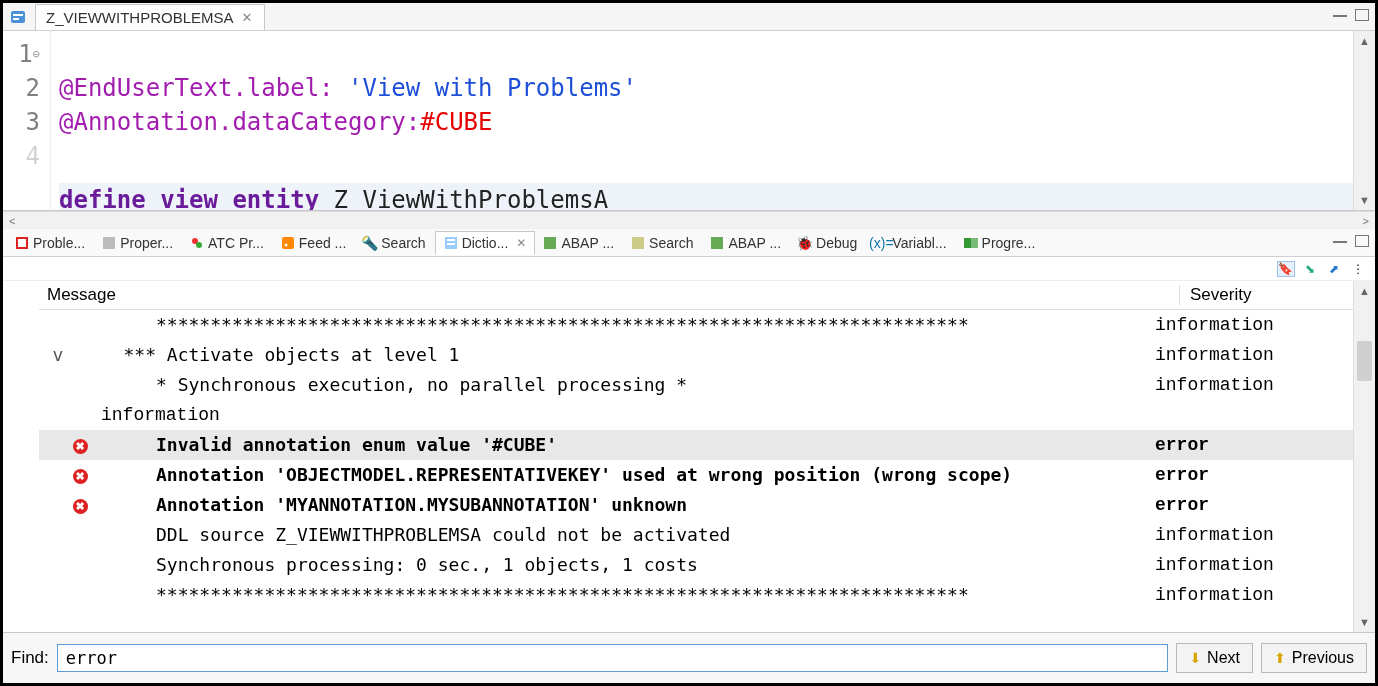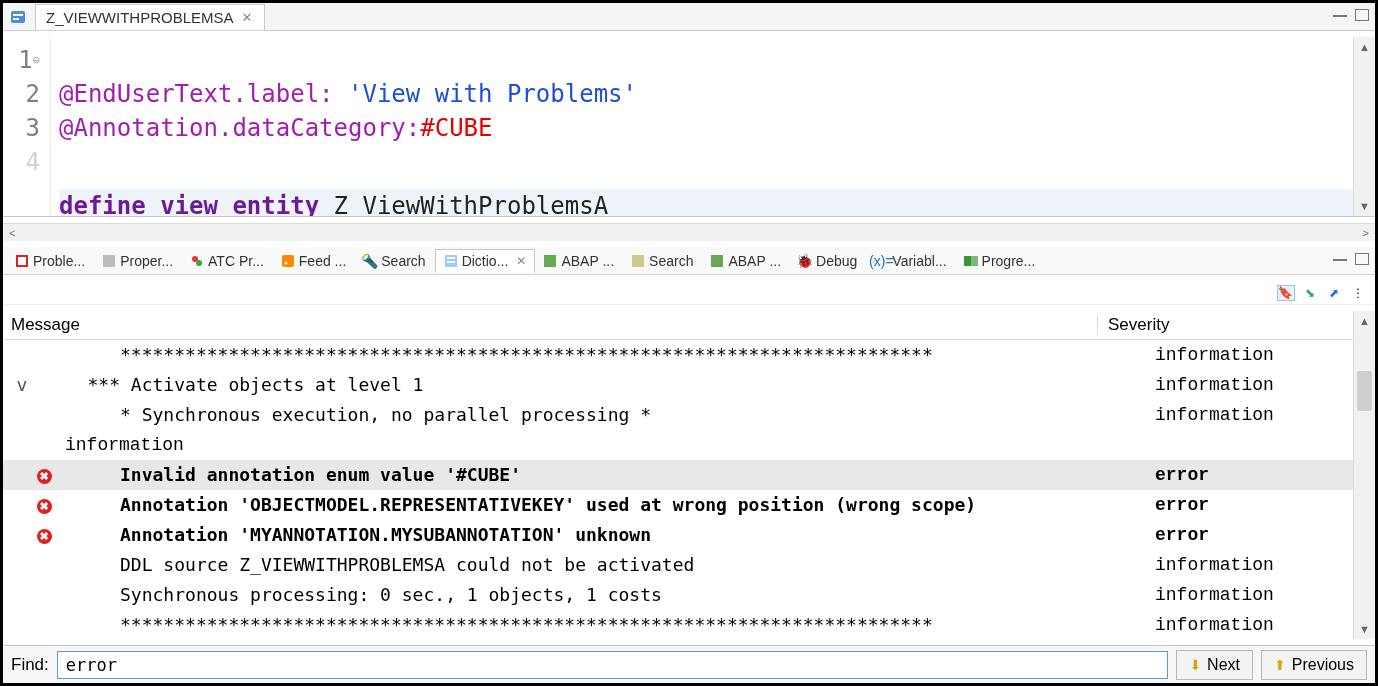--- a/index.html
+++ b/index.html
@@ -7,21 +7,21 @@
     margin: 0;
     font-family: "Segoe UI", Tahoma, sans-serif;
     font-size: 14px;
     background: #fff;
     color: #000;
     border: 3px solid #000;
     width: 1378px;
     height: 686px;
     overflow: hidden;
   }
-  .container { display:flex; flex-direction:column; height:100%;gap:6px; }
+  .container { display:flex; flex-direction:column; height:100%; }
   
   .editor-tabbar {
     display:flex; align-items:center; background:#f5f5f5; border-bottom:1px solid #d0d0d0;
     height:28px; padding-left:6px; position:relative;
   }
   .editor-icon { width:18px; height:18px; margin-right:8px; display:flex; align-items:center; justify-content:center;}
   .editor-tab {
     display:flex; align-items:center; padding:4px 12px 4px 10px; background:#fff;
     border:1px solid #c8c8c8; border-bottom:none; font-size:15px; color:#333;
   }
@@ -69,26 +69,26 @@
   }
   .ptab.active { background:#fff; border:1px solid #c8c8c8; border-bottom:1px solid #fff;}
   .ptab .ico { width:14px; height:14px; display:inline-flex; align-items:center; justify-content:center;}
   .ptab .x   { color:#888; margin-left:4px; font-size:12px;}
   .panel-toolbar {
     height:24px; display:flex; justify-content:flex-end; align-items:center;
     gap:6px; padding-right:8px; border-bottom:1px solid #eee; background:#fff;
   }
   .tb-btn { width:18px; height:16px; display:flex; align-items:center; justify-content:center; font-size:12px;}
   .tb-btn.hl { background:#e6f0fa; border:1px solid #9cc2e6; }
-  .msg-panel { flex:1; display:flex; flex-direction:column; overflow:hidden; position:relative;}
+  .msg-panel { flex:1; display:flex; flex-direction:column; overflow:hidden; position:relative;padding-left:36px;}
   .msg-header {
     display:flex; border-bottom:1px solid #ddd; font-size:17px; padding:4px 0 4px 8px;
   }
   .msg-header .col-msg { flex:1; }
-  .msg-header .col-sev { width:278px; border-left:1px solid #ddd; padding-left:10px;}
+  .msg-header .col-sev { width:196px; border-left:1px solid #ddd; padding-left:10px;}
   .msg-list { flex:1; overflow:hidden; font-family:Consolas,monospace; font-size:18px; line-height:30px; position:relative;}
   .msg-row { display:flex; padding-left:8px;}
   .msg-row .twisty { width:22px; text-align:center; color:#555; }
   .msg-row .ico    { width:22px; text-align:center; }
   .msg-row .text   { flex:1; white-space:pre;}
   .msg-row .sev    { width:230px; padding-left:10px;font-family:Liberation Mono, monospace;}
   .msg-row.indent1 .text { padding-left:0px;}
   .msg-row.err { font-weight:bold; }
   .msg-row.sel { background:#e8e8e8; }
   .err-icon {
@@ -98,21 +98,21 @@
   }
   .msg-scroll {
     position:absolute; right:0; top:0; bottom:0; width:22px; background:#f1f1f1;
     border-left:1px solid #ddd;
   }
   .msg-scroll::before{ content:"▲"; font-size:11px; color:#666; position:absolute; top:4px; left:5px;}
   .msg-scroll::after { content:"▼"; font-size:11px; color:#666; position:absolute; bottom:4px; left:5px;}
   .msg-scroll .thumb { position:absolute; left:3px; right:3px; top:60px; height:40px; background:#cfcfcf; border-radius:2px;}
   
   .findbar {
-    display:flex; align-items:center; height:38px; border-top:1px solid #c8c8c8;
+    display:flex; align-items:center; height:51px; border-top:1px solid #c8c8c8;
     padding:0 8px; gap:8px; background:#f7f7f7; font-size:17px;justify-content:center;
   }
   .findbar input {
     flex:1; height:28px; border:1px solid #5a9bd5; padding:0 8px;
     font-family:Consolas,monospace; font-size:17px; outline:none; background:#fff;
   }
   .findbar button {
     height:30px; padding:0 12px; background:#f3f3f3; border:1px solid #b8b8b8;
     font-size:16px; display:flex; align-items:center; gap:6px; cursor:pointer;
   }

